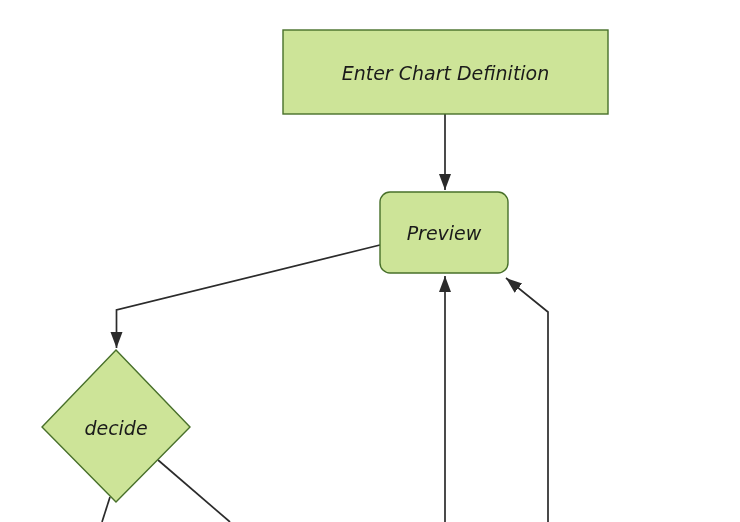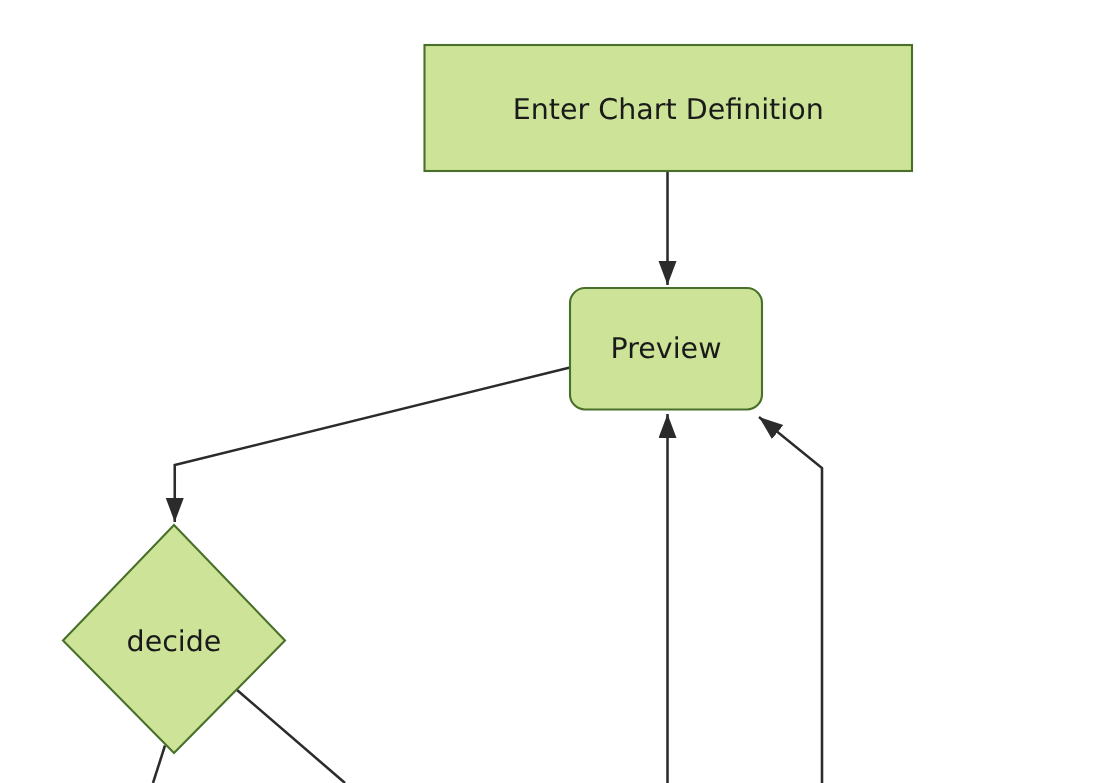--- a/index.html
+++ b/index.html
@@ -7,20 +7,21 @@
     padding: 0;
     width: 740px;
     height: 522px;
     overflow: hidden;
     background: var(--background, #ffffff);
   }
   .canvas-wrap {
     position: relative;
     width: 740px;
     height: 391px;
+    font-style: italic;
   }
   svg { display: block; }
   .node-shape {
     fill: var(--node-fill, #cde498);
     stroke: var(--node-border, #48702a);
     stroke-width: 1.4px;
   }
   .edge {
     fill: none;
     stroke: var(--edge-color, #2b2b2b);

